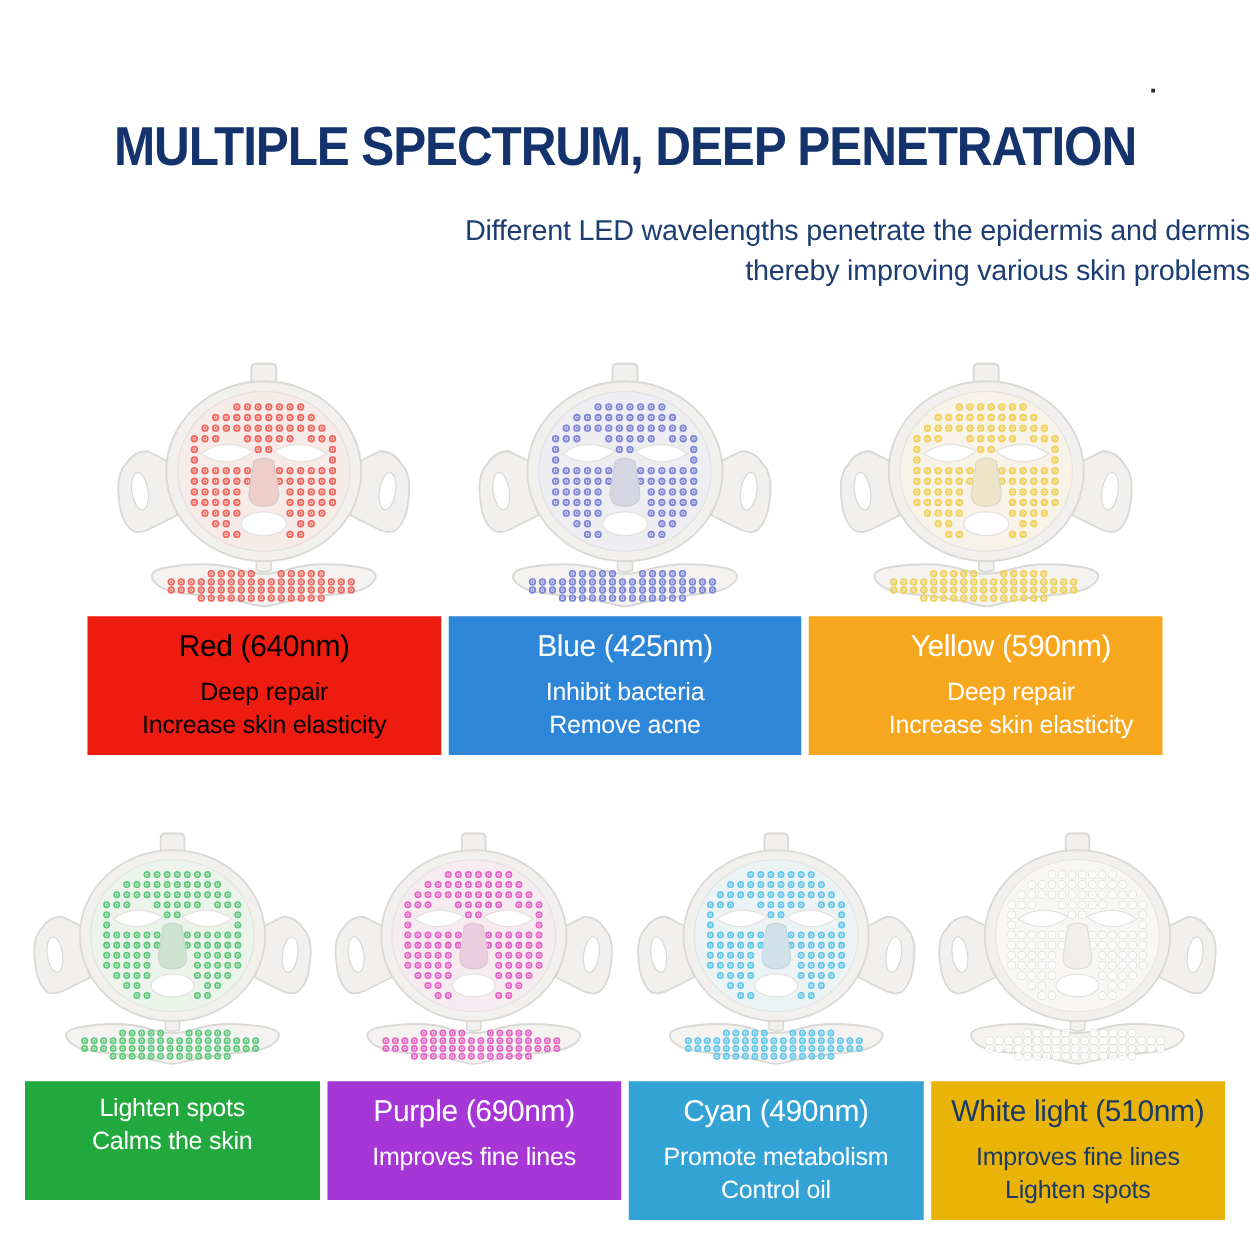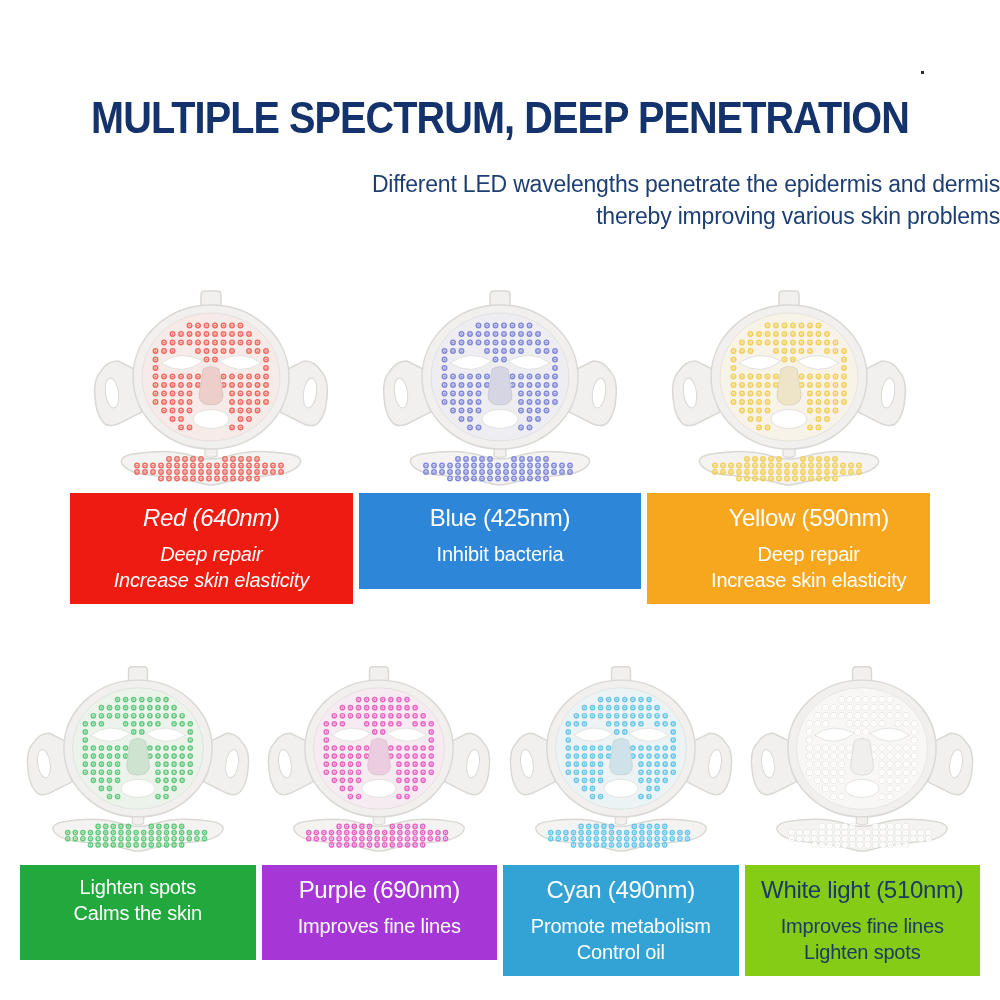--- a/index.html
+++ b/index.html
@@ -406,21 +406,21 @@
               <circle cx="149.5" cy="140.5" r="2.2" fill="none" stroke="#ef6a60" stroke-width="1.5"></circle>
               <circle cx="149.5" cy="140.5" r="0.85" fill="#ef6a60"></circle>
             </g>
             <path d="M70,76 Q89,62 112,74 Q92,90 70,76 Z" fill="#ffffff" stroke="#e2e1dd" stroke-width="1"></path>
             <path d="M170,76 Q151,62 128,74 Q148,90 170,76 Z" fill="#ffffff" stroke="#e2e1dd" stroke-width="1"></path>
             <path d="M112,82 Q120,77 128,82 L132,108 Q132,118 120,118 Q108,118 108,108 Z" fill="#edebe8" stroke="#d9d8d4" stroke-width="1"></path>
             <path d="M112,82 Q120,77 128,82 L132,108 Q132,118 120,118 Q108,118 108,108 Z" fill="#ef6a60" opacity="0.22"></path>
             <ellipse cx="120" cy="132" rx="18" ry="9.5" fill="#ffffff" stroke="#e2e1dd" stroke-width="1"></ellipse>
           </svg>
         </div>
-        <div class="panel" style="background: rgb(238, 28, 16); color: #ffffff; font-style: italic;">
+        <div class="panel" style="background: rgb(238, 28, 16); color: #000000;">
           <div class="heading">Red (640nm)</div>
           <div class="line">Deep repair</div>
           <div class="line">Increase skin elasticity</div>
         </div>
       </div>
       <div class="card">
         <div class="mask-wrap">
           <svg viewBox="0 0 240 200" xmlns="http://www.w3.org/2000/svg">
             <g>
               <path d="M10,84 Q2,92 4,110 Q5,127 12,135 Q17,141 27,137 L51,125 Q42,105 49,85 L27,74 Q16,74 10,84 Z" fill="#f1f0ee" stroke="#d9d8d4" stroke-width="1.5"></path>
@@ -780,20 +780,21 @@
             <path d="M70,76 Q89,62 112,74 Q92,90 70,76 Z" fill="#ffffff" stroke="#e2e1dd" stroke-width="1"></path>
             <path d="M170,76 Q151,62 128,74 Q148,90 170,76 Z" fill="#ffffff" stroke="#e2e1dd" stroke-width="1"></path>
             <path d="M112,82 Q120,77 128,82 L132,108 Q132,118 120,118 Q108,118 108,108 Z" fill="#edebe8" stroke="#d9d8d4" stroke-width="1"></path>
             <path d="M112,82 Q120,77 128,82 L132,108 Q132,118 120,118 Q108,118 108,108 Z" fill="#8187d8" opacity="0.22"></path>
             <ellipse cx="120" cy="132" rx="18" ry="9.5" fill="#ffffff" stroke="#e2e1dd" stroke-width="1"></ellipse>
           </svg>
         </div>
         <div class="panel" style="background: rgb(46, 134, 216); color: rgb(255, 255, 255);">
           <div class="heading">Blue (425nm)</div>
           <div class="line">Inhibit bacteria</div>
+          <div class="line">Remove acne</div>
         </div>
       </div>
       <div class="card">
         <div class="mask-wrap">
           <svg viewBox="0 0 240 200" xmlns="http://www.w3.org/2000/svg">
             <g>
               <path d="M10,84 Q2,92 4,110 Q5,127 12,135 Q17,141 27,137 L51,125 Q42,105 49,85 L27,74 Q16,74 10,84 Z" fill="#f1f0ee" stroke="#d9d8d4" stroke-width="1.5"></path>
               <ellipse cx="21" cy="106" rx="6.5" ry="15" transform="rotate(-8 21 106)" fill="#ffffff" stroke="#d9d8d4" stroke-width="1"></ellipse>
             </g>
             <g transform="translate(240 0) scale(-1 1)">
@@ -2798,20 +2799,20 @@
               <circle cx="149.5" cy="140.5" r="2.2" fill="none" stroke="#ffffff" stroke-width="1.5"></circle>
               <circle cx="149.5" cy="140.5" r="0.85" fill="#ffffff"></circle>
             </g>
             <path d="M70,76 Q89,62 112,74 Q92,90 70,76 Z" fill="#ffffff" stroke="#e2e1dd" stroke-width="1"></path>
             <path d="M170,76 Q151,62 128,74 Q148,90 170,76 Z" fill="#ffffff" stroke="#e2e1dd" stroke-width="1"></path>
             <path d="M112,82 Q120,77 128,82 L132,108 Q132,118 120,118 Q108,118 108,108 Z" fill="#edebe8" stroke="#d9d8d4" stroke-width="1"></path>
             <path d="M112,82 Q120,77 128,82 L132,108 Q132,118 120,118 Q108,118 108,108 Z" fill="#ffffff" opacity="0.22"></path>
             <ellipse cx="120" cy="132" rx="18" ry="9.5" fill="#ffffff" stroke="#e2e1dd" stroke-width="1"></ellipse>
           </svg>
         </div>
-        <div class="panel" style="background: #84cc16; color: rgb(28, 58, 102);">
+        <div class="panel" style="background: #eab308; color: rgb(28, 58, 102);">
           <div class="heading">White light (510nm)</div>
           <div class="line">Improves fine lines</div>
           <div class="line">Lighten spots</div>
         </div>
       </div>
     </div>
 </div>
 
 </body></html>

